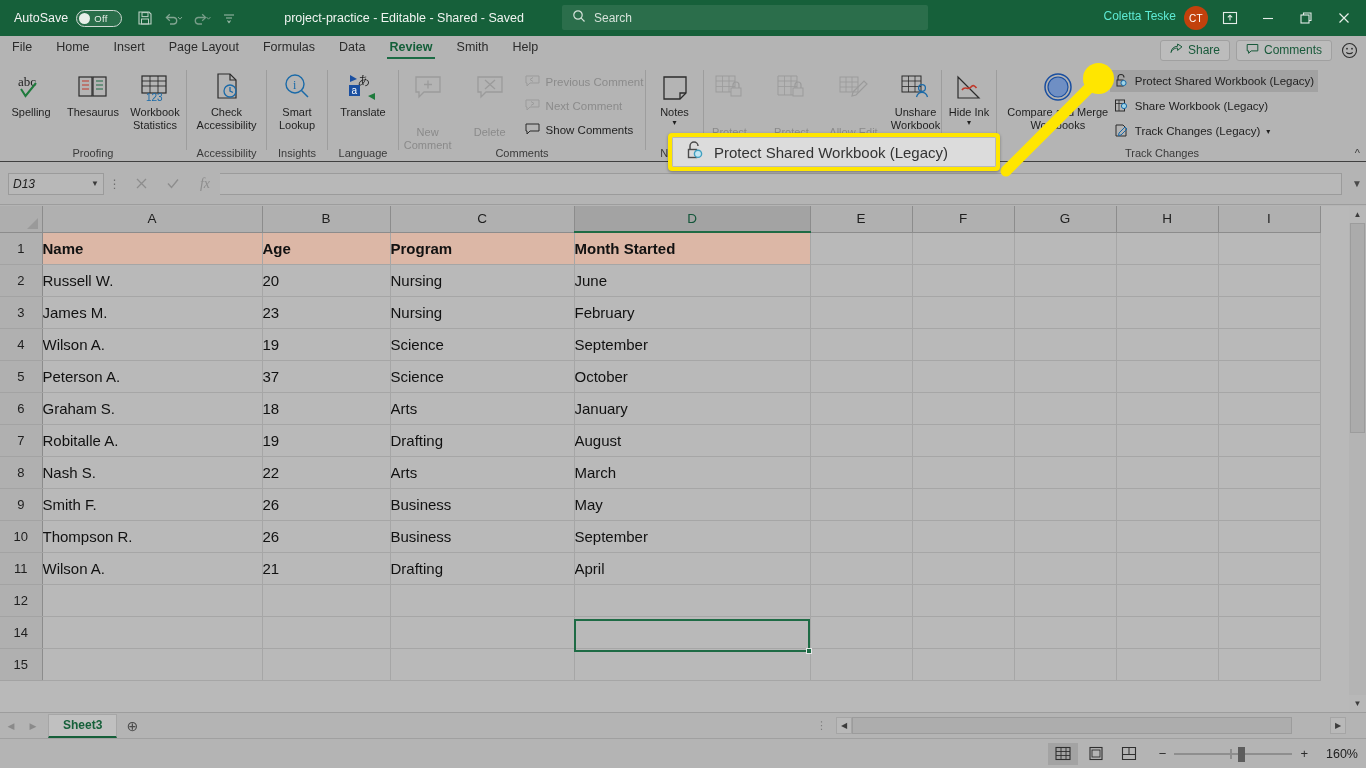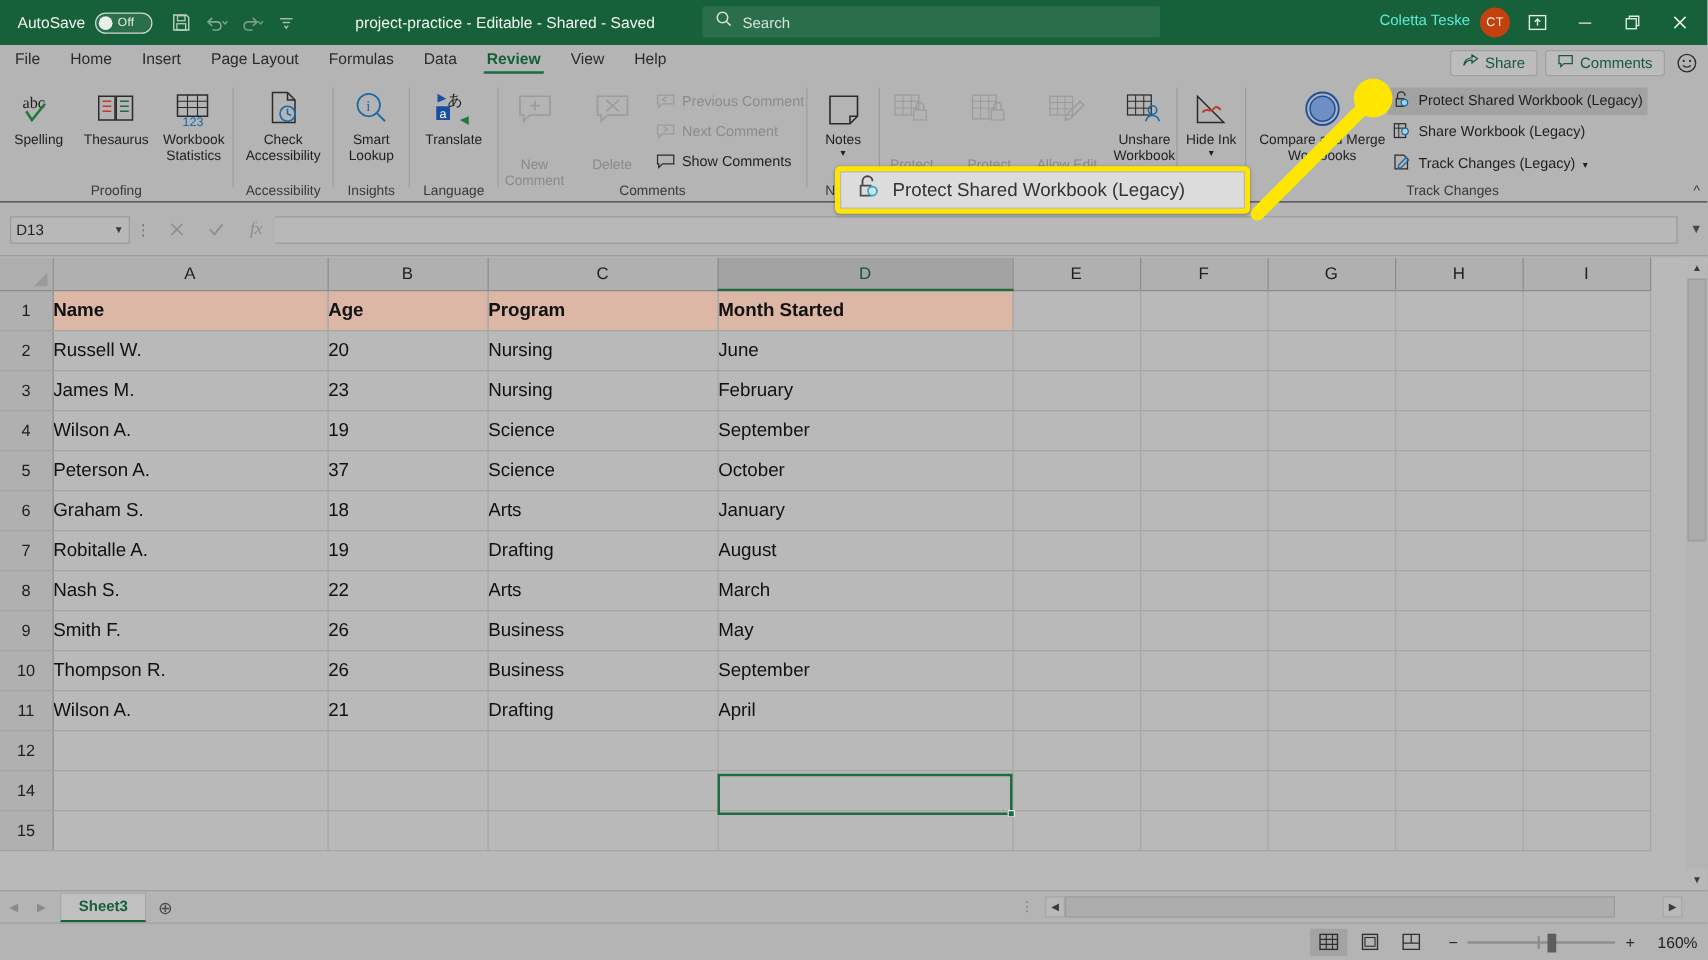--- a/index.html
+++ b/index.html
@@ -111,21 +111,21 @@
   
   .fbar {
     position:absolute; top:163px; left:0; width:1366px; height:42px; background:#b4b4b4;
     display:flex; align-items:center; border-bottom:1px solid #9d9d9d;
   }
   .namebox {
     margin-left:8px; width:96px; height:22px; background:#b8b8b8;
     border:1px solid #9b9b9b; font-size:12px; color:#212121;
     display:flex; align-items:center; padding:0 4px; position:relative;
   }
-  .namebox .cv { flex:1; }
+  .namebox .cv { flex:1;font-style:italic; }
   .fdots { width:22px; text-align:center; color:#6f6f6f; font-size:12px; letter-spacing:1px;}
   .fbtns { display:flex; gap:2px; }
   .fbtn { width:30px; height:22px; display:flex; align-items:center; justify-content:center; color:#8d8d8d; font-size:13px;}
   .finput {
     flex:1; height:22px; background:#b8b8b8; border:1px solid #9b9b9b; border-left:none;
     margin-right:6px; font-size:12.5px; color:#1d1d1d; display:flex; align-items:center; padding-left:6px;
   }
   .fcaret { width:18px; text-align:center; color:#4a4a4a; font-size:10px; }
 
   
@@ -308,21 +308,21 @@
   </div>
 
   <div class="tabsrow">
     <div class="tab">File</div>
     <div class="tab">Home</div>
     <div class="tab">Insert</div>
     <div class="tab">Page Layout</div>
     <div class="tab">Formulas</div>
     <div class="tab">Data</div>
     <div class="tab active">Review</div>
-    <div class="tab">View</div>
+    <div class="tab">Smith</div>
     <div class="tab">Help</div>
 
     <div class="rtbtns">
       <div class="rtbtn">
         <span>
           <svg width="13" height="12" viewBox="0 0 13 12">
               <path d="M1 9.5c1.5-3.5 4-4.4 6.6-4.4V7.4L12 3.8 7.6 1v2.2C4 3.4 1.4 5.6 1 9.5z" fill="none" stroke="#18593a" stroke-width="1"></path>
             </svg>
         </span>
         <span>Share</span>

